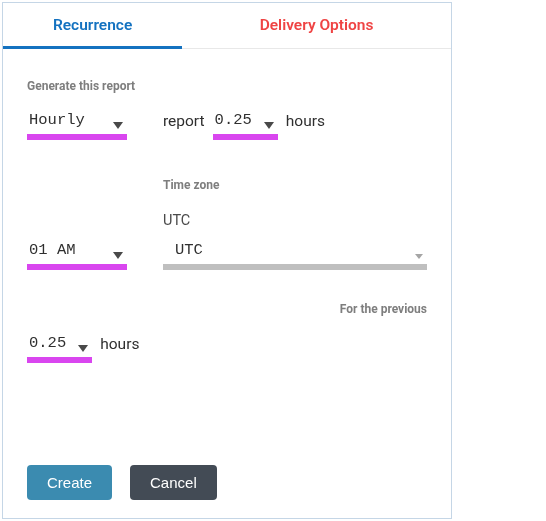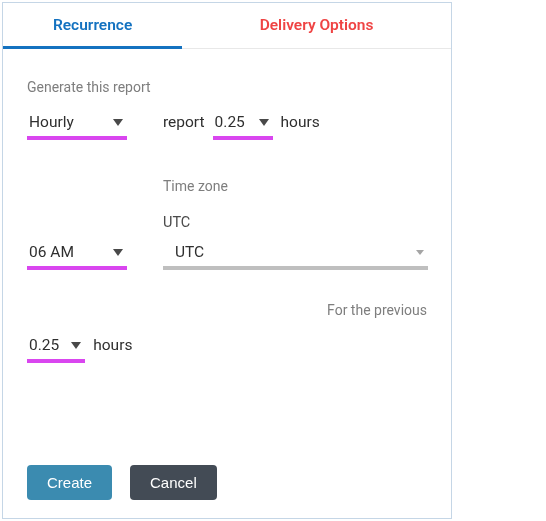--- a/index.html
+++ b/index.html
@@ -7,28 +7,28 @@
     .panel { width: 450px; height: 517px; border: 1px solid #c5d6e6; background: #fff; display: flex; flex-direction: column; }
     
     .tabs { display: flex; border-bottom: 1px solid #e8e8e8; }
     .tab { flex: 1 1 auto; padding: 13px 0 12px; text-align: center; font-size: 15.5px; font-weight: 600; color: #ef4444; cursor: pointer; }
     .tab.active { color: #1472c0; border-bottom: 3px solid #1472c0; margin-bottom: -1px; }
     .tab-recurrence { width: 40%; flex: 0 0 40%; }
     .tab-delivery { width: 60%; flex: 0 0 60%; }
     
     .content { flex: 1; padding: 30px 24px 18px; display: flex; flex-direction: column; position: relative; }
     
-    .label { font-size: 14px; color: #7e7e7e; font-weight: 400; margin-bottom: 14px; }
+    .label { font-size: 12px; color: #7e7e7e; font-weight: 700; margin-bottom: 14px; }
     .label.tight { margin-bottom: 6px; }
     
     .row { display: flex; align-items: flex-end; gap: 30px; margin-bottom: 30px; }
     .col { display: flex; flex-direction: column; }
     
     .select-wrap { display: flex; align-items: center; gap: 8px; }
-    .select { display: inline-flex; align-items: center; justify-content: space-between; border-bottom: 4px solid #d946ef; padding: 4px 2px 5px 2px; min-width: 100px; cursor: pointer; }
+    .select { display: inline-flex; align-items: flex-end; justify-content: space-between; border-bottom: 6px solid #d946ef; padding: 4px 2px 5px 2px; min-width: 100px; cursor: pointer; font-family: Liberation Mono, monospace; }
     .select.small { min-width: 60px; }
     .select.wide { min-width: 260px; justify-content: flex-start; gap: 200px; border-bottom-color: #bfbfbf; }
     .select-text { font-size: 15.5px; color: #2f2f2f; }
     .select.wide .select-text { padding-left: 10px; }
     .caret { width: 0; height: 0; border-left: 5px solid transparent; border-right: 5px solid transparent; border-top: 7px solid #494949; margin-left: 12px; margin-right: 2px; }
     .caret.small { border-left-width: 4px; border-right-width: 4px; border-top-width: 5px; border-top-color: #a5a5a5; }
     
     .static-text { font-size: 15.5px; color: #2f2f2f; padding-bottom: 5px; }
     .tz-value { font-size: 14.5px; color: #4a4a4a; margin-top: 14px; margin-bottom: 8px; }
     
@@ -69,21 +69,21 @@
             <span class="caret"></span>
           </div>
           <span class="static-text">hours</span>
         </div>
       </div>
     </div>
 
     <div class="row" style="align-items: flex-end; gap: 36px; margin-bottom: 32px;">
       <div class="col">
         <div class="select">
-          <span class="select-text">06 AM</span>
+          <span class="select-text">01 AM</span>
           <span class="caret"></span>
         </div>
       </div>
       <div class="col">
         <div class="label tight">Time zone</div>
         <div class="tz-value">UTC</div>
         <div class="select wide">
           <span class="select-text">UTC</span>
           <span class="caret small"></span>
         </div>

